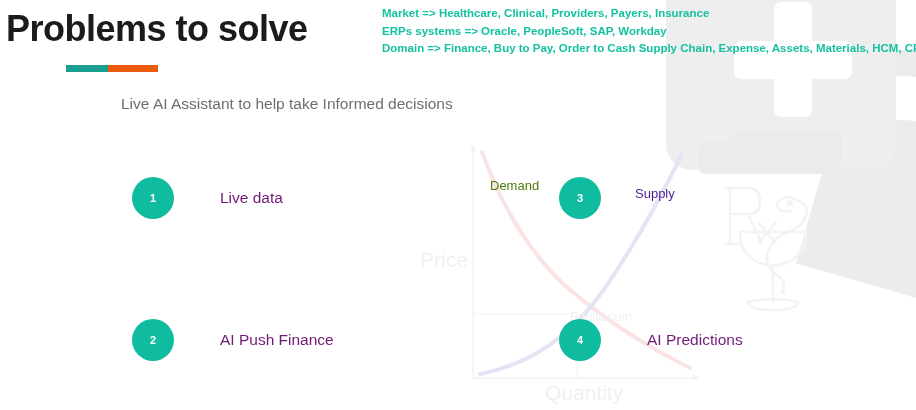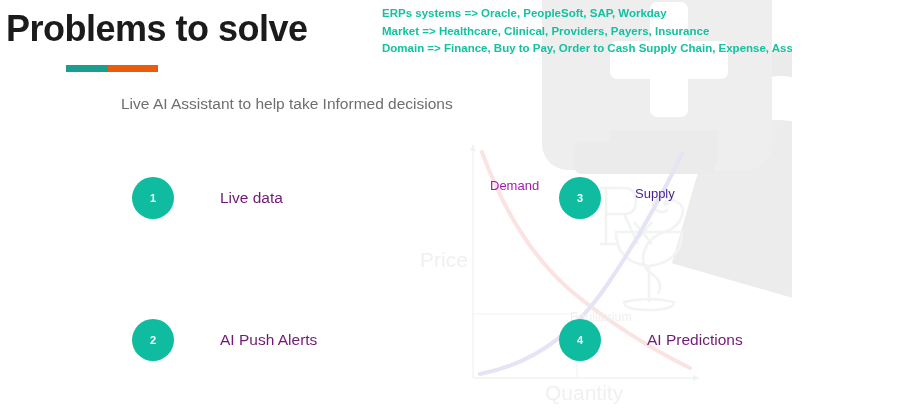--- a/index.html
+++ b/index.html
@@ -7,21 +7,21 @@
   html, body {
     width: 916px;
     height: 410px;
     background: #ffffff;
     font-family: "Liberation Sans", sans-serif;
     overflow: hidden;
   }
 
   #slide {
     position: relative;
-    width: 792px;
+    width: 916px;
     height: 410px;
     background: #ffffff;
     overflow: hidden;
   }
 
   
   .wm-layer {
     position: absolute;
     top: 0;
     right: 0;
@@ -169,21 +169,21 @@
     position: absolute;
     color: #f0f0f0;
     font-size: 21px;
     font-weight: 400;
   }
   .lbl-price    { left: 10px;  top: 110px; }
   .lbl-quantity { left: 135px; top: 243px; }
   .lbl-demand {
     position: absolute;
     left: 80px; top: 40px;
-    color: #a21caf;
+    color: #4d7c0f;
     font-size: 13px;
   }
   .lbl-supply {
     position: absolute;
     left: 225px; top: 48px;
     color: #4c1d95;
     font-size: 13px;
   }
   .lbl-equilibrium {
     position: absolute;
@@ -256,22 +256,22 @@
   </div>
 
   <div class="page-title">Problems to solve</div>
 
   <div class="rule">
     <span class="seg seg-a"></span>
     <span class="seg seg-b"></span>
   </div>
 
   <div class="meta">
+    <div class="meta-line">Market =&gt; Healthcare, Clinical, Providers, Payers, Insurance</div>
     <div class="meta-line">ERPs systems =&gt; Oracle, PeopleSoft, SAP, Workday</div>
-    <div class="meta-line">Market =&gt; Healthcare, Clinical, Providers, Payers, Insurance</div>
     <div class="meta-line">Domain =&gt; Finance, Buy to Pay, Order to Cash Supply Chain, Expense, Assets, Materials, HCM, CRM …</div>
   </div>
 
   <div class="subtitle">Live AI Assistant to help take Informed decisions</div>
 
   <div class="chart">
     <svg width="300" height="272" viewBox="0 0 300 272">
 
       <g stroke="#f2f2f2" stroke-width="1.4" fill="none">
         <path d="M63 8 L63 240"></path>
@@ -297,21 +297,21 @@
     <div class="lbl-equilibrium">Equilibrium</div>
   </div>
 
   <div class="feature f1">
     <div class="bullet">1</div>
     <div class="feature-label">Live data</div>
   </div>
 
   <div class="feature f2">
     <div class="bullet">2</div>
-    <div class="feature-label">AI Push Alerts</div>
+    <div class="feature-label">AI Push Finance</div>
   </div>
 
   <div class="feature f3">
     <div class="bullet">3</div>
   </div>
 
   <div class="feature f4">
     <div class="bullet">4</div>
     <div class="feature-label">AI Predictions</div>
   </div>

